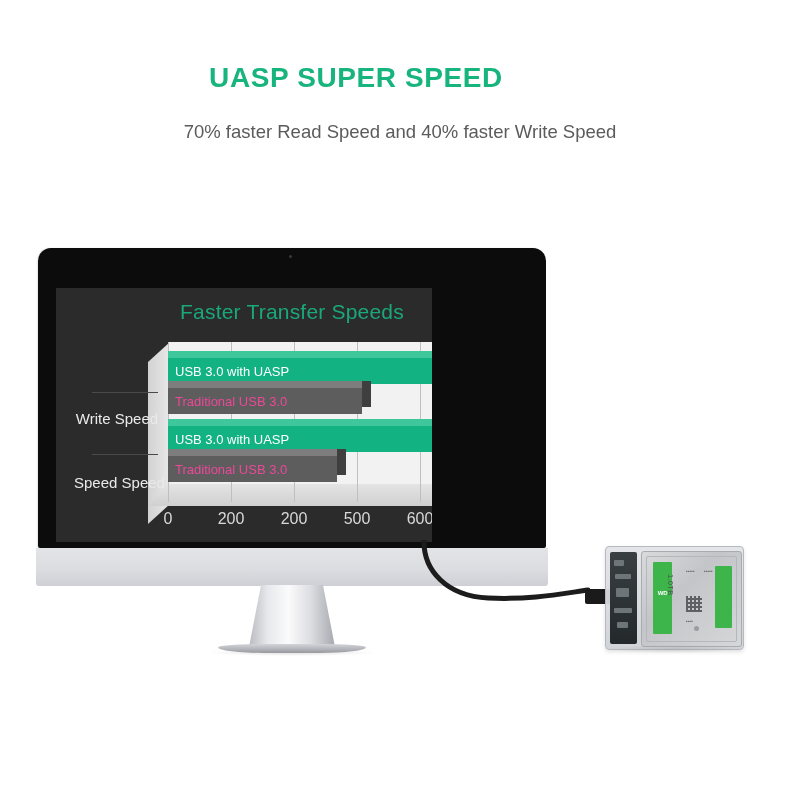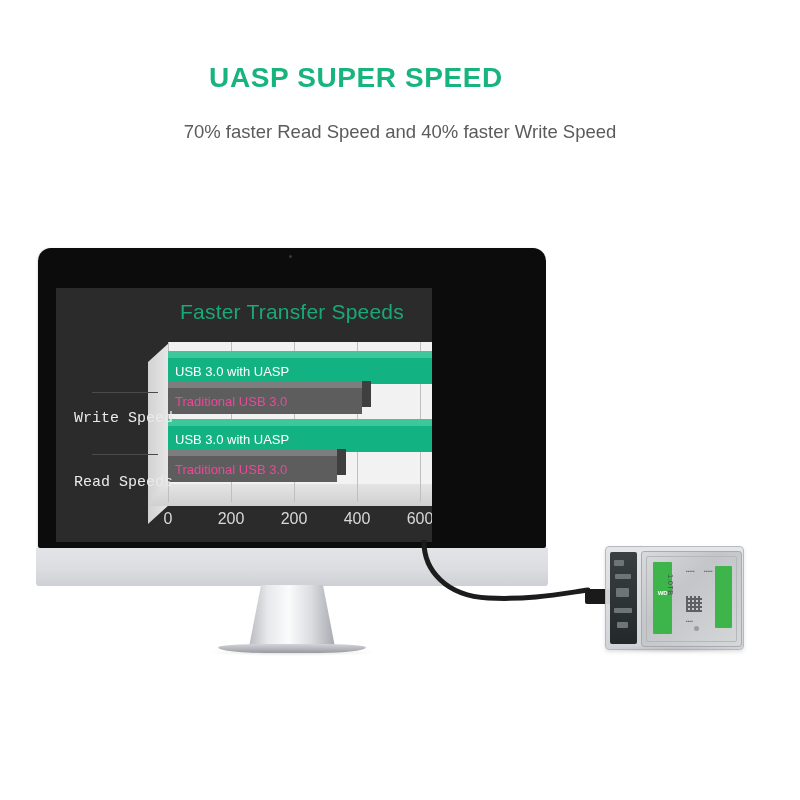--- a/index.html
+++ b/index.html
@@ -154,23 +154,22 @@
     top: 168px;
     font-size: 16px;
     color: #d8d8d8;
     transform: translateX(-50%);
     white-space: nowrap;
   }
   .cat-label {
     position: absolute;
     font-size: 15px;
     color: #eaeaea;
-    text-align: left;
+    text-align: center;
     white-space: nowrap;
-    font-family: Liberation Mono, monospace;
   }
   .cat-divider {
     position: absolute;
     height: 1px;
     background: #4a4a4a;
   }
 
   .bar {
     position: absolute;
     height: 26px;
@@ -375,27 +374,27 @@
         <div class="bar gray" style="left:0px; top:114px; width:169px;">
           <div class="topface"></div>
           <div class="face"></div>
           <div class="cap"></div>
           <div class="lbl">Traditional USB 3.0</div>
         </div>
 
         <div class="axis-label" style="left:0px;">0</div>
         <div class="axis-label" style="left:63px;">200</div>
         <div class="axis-label" style="left:126px;">200</div>
-        <div class="axis-label" style="left:189px;">400</div>
+        <div class="axis-label" style="left:189px;">500</div>
         <div class="axis-label" style="left:252px;">600</div>
         <div class="axis-label" style="left:315px;">600</div>
       </div>
 
       <div class="cat-label" style="left:18px; top:122px; width:86px;">Write Speed</div>
-      <div class="cat-label" style="left:18px; top:186px; width:86px;">Read Speeds</div>
+      <div class="cat-label" style="left:18px; top:186px; width:86px;">Speed Speed</div>
       <div class="cat-divider" style="left:36px; top:104px; width:66px;"></div>
       <div class="cat-divider" style="left:36px; top:166px; width:66px;"></div>
     </div>
   </div>
   <div class="chin"></div>
   <div class="neck"></div>
   <div class="base"></div>
   <div class="base-shadow"></div>
 </div>
 

